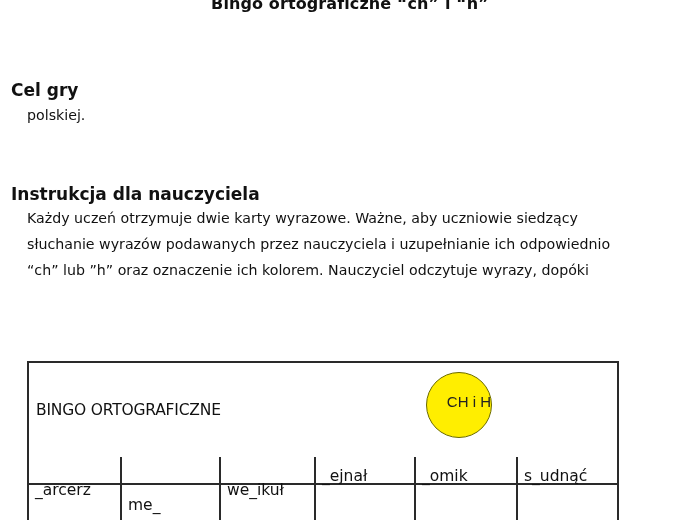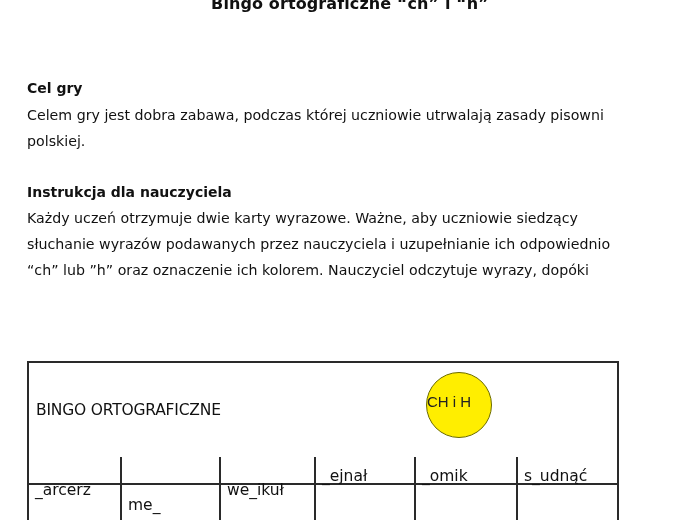--- a/index.html
+++ b/index.html
@@ -5,63 +5,62 @@
   html, body { margin: 0; padding: 0; background: #ffffff; }
   body {
     width: 700px; height: 520px; overflow: hidden; position: relative;
     font-family: "DejaVu Sans", sans-serif; color: #111;
   }
   .title {
     position: absolute; top: -6px; left: 0; width: 700px; text-align: center;
     font-weight: bold; font-size: 16px; letter-spacing: 0.1px;
   }
   .heading {
-    position: absolute; left: 27px; font-weight: bold; font-size: 14px;
+    position: absolute; left: 11px; font-weight: bold; font-size: 17px;
   }
   .para {
     position: absolute; left: 27px; width: 620px; font-size: 14.2px; line-height: 26px;
   }
   .para .line { display: block; white-space: nowrap; }
 
   .bingo {
     position: absolute; left: 27px; top: 361px; width: 592px; height: 180px;
     border: 2px solid #2a2a2a; border-bottom: none; box-sizing: border-box;
   }
   .bingo-header {
     position: absolute; left: 0; top: 0; width: 100%; height: 122px;
     border-bottom: 2px solid #2a2a2a; box-sizing: border-box;
   }
   .bingo-title {
     position: absolute; left: 7px; top: 38px; font-size: 15.5px; letter-spacing: -0.2px;
   }
   .badge {
     position: absolute; left: 397px; top: 9px; width: 66px; height: 66px;
     border-radius: 50%; background: #ffee00; border: 1.5px solid #6b6b00;
-    box-sizing: border-box; display: flex; align-items: center; justify-content: flex-start;
+    box-sizing: border-box; display: flex; align-items: center; justify-content: flex-end;
     font-family: "Liberation Sans", sans-serif; font-size: 15px; color: #222;
     padding-bottom: 8px;
   }
   .row {
     position: absolute; left: 0; top: 94px; width: 100%; height: 90px;
   }
   .cell {
     position: absolute; top: 0; height: 100%; box-sizing: border-box;
     border-right: 2px solid #2a2a2a; font-size: 15.5px; padding-left: 6px;
   }
   .cell:last-child { border-right: none; }
   .cell span { position: absolute; left: 6px; white-space: nowrap; }
 </style>
 </head>
 <body>
 
 <div class="title">Bingo ortograficzne “ch” i “h”</div>
 
 <div class="heading" style="top:80px;">Cel gry</div>
 <div class="para" style="top:102px;">
-  <span class="line">Celem gry jest dobra zabawa, podczas której uczniowie utrwalają zasady pisowni</span>
   <span class="line">polskiej.</span>
 </div>
 
 <div class="heading" style="top:184px;">Instrukcja dla nauczyciela</div>
 <div class="para" style="top:205px;">
   <span class="line">Każdy uczeń otrzymuje dwie karty wyrazowe. Ważne, aby uczniowie siedzący</span>
   <span class="line">słuchanie wyrazów podawanych przez nauczyciela i uzupełnianie ich odpowiednio</span>
   <span class="line">“ch” lub ”h” oraz oznaczenie ich kolorem. Nauczyciel odczytuje wyrazy, dopóki</span>
 </div>
 

